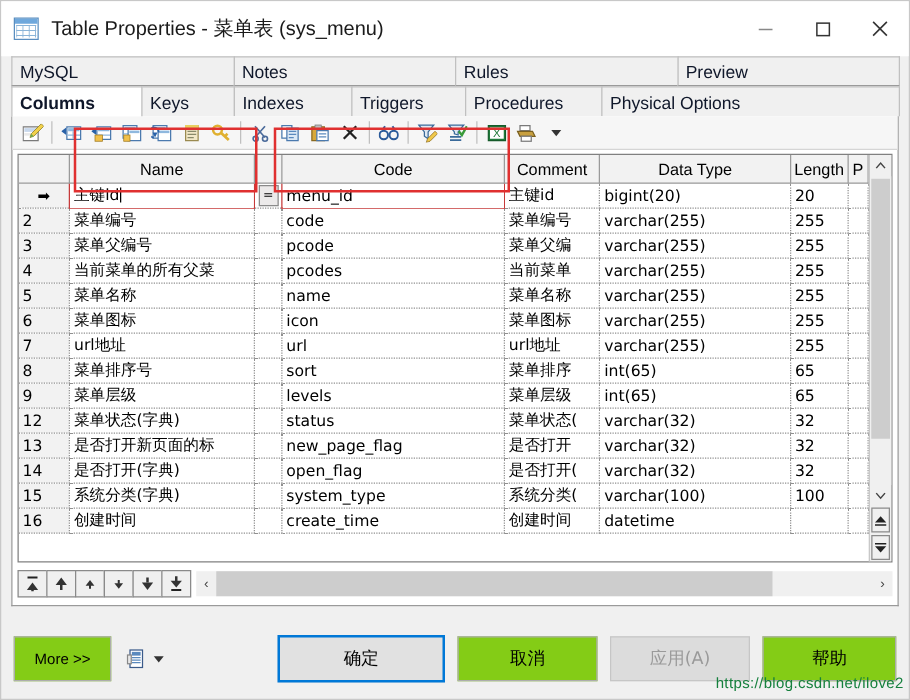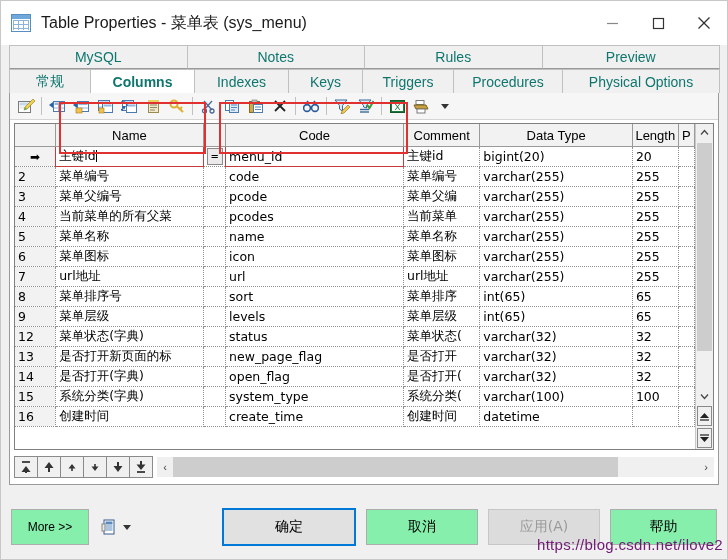--- a/index.html
+++ b/index.html
@@ -23,21 +23,21 @@
   .win-ctrls{margin-left:auto;display:flex;height:44px;}
   .win-btn{width:46px;height:44px;display:flex;align-items:center;justify-content:center;color:#333;}
   .win-btn svg{display:block;}
 
   
   .tabs-outer{padding:0 8px;box-sizing:border-box;}
   .tabrow{display:flex;height:24px;}
   .tabrow.top .tab{flex:1;}
   .tab{
     background:#f0f0f0;border:1px solid #c0c0c0;border-bottom:1px solid #9a9a9a;
-    display:flex;align-items:center;justify-content:center;font-size:14px;color:#0f766e;
+    display:flex;align-items:center;justify-content:flex-start;font-size:14px;color:#0f172a;
     margin-right:-1px;box-sizing:border-box;white-space:nowrap;padding:0 6px;
   }
   .tabrow.bottom .tab{border-bottom:none;}
   .tab.active{background:#ffffff;border-bottom:1px solid #ffffff;position:relative;z-index:3;font-weight:bold;}
   .tab.cn{font-family:"DejaVu Sans","Liberation Sans",sans-serif;}
 
   
   .panel{margin:0 8px;background:#ffffff;border:1px solid #9a9a9a;border-top:none;
          height:392px;box-sizing:border-box;position:relative;}
 
@@ -84,36 +84,36 @@
   .navbtn{width:22px;height:20px;border:1px solid #8a8a8a;background:#f0f0f0;display:flex;
           align-items:center;justify-content:center;margin-right:-1px;}
   .hscroll{flex:1;height:20px;display:flex;align-items:center;background:#f0f0f0;margin-left:5px;border:none;}
   .hs-arrow{width:16px;text-align:center;color:#444;font-size:11px;}
   .hs-track{flex:1;height:20px;position:relative;}
   .hs-thumb{position:absolute;left:0;top:0;bottom:0;width:445px;background:#cdcdcd;}
 
   
   .footer{position:absolute;left:0;right:0;bottom:0;height:64px;display:flex;align-items:center;padding:0 10px;box-sizing:border-box;}
   .btn{
-    border:1px solid #adadad;background:#86efac;height:34px;min-width:80px;
+    border:1px solid #adadad;background:#84cc16;height:34px;min-width:80px;
     display:flex;align-items:center;justify-content:center;font-size:14px;color:#000;
     font-family:"DejaVu Sans","Liberation Sans",sans-serif;
   }
   .btn.more{min-width:76px;font-family:"Liberation Sans",sans-serif;font-size:12px;}
   .btn.primary{border:2px solid #0078d7;background:#e1e1e1;}
   .btn.disabled{color:#9a9a9a;background:#dcdcdc;border-color:#c6c6c6;}
   .footer .spacer{flex:1;}
   .foot-gap{width:10px;}
   .printsmall{width:16px;height:16px;margin-left:12px;position:relative;}
 
   
   .redbox{position:absolute;border:2px solid #e03030;pointer-events:none;z-index:20;box-sizing:border-box;}
 
   
-  .watermark{position:absolute;right:4px;bottom:6px;font-size:15px;color:#701a75;
+  .watermark{position:absolute;right:4px;bottom:6px;font-size:12px;color:#15803d;
              font-family:"Liberation Sans",sans-serif;letter-spacing:.3px;z-index:5;}
 </style>
 </head>
 <body>
 
 <div class="window">
 
   <div class="titlebar">
     <span class="app-icon">
       <span class="grid"></span>
@@ -149,31 +149,28 @@
           <span>Notes</span>
         </div>
       <div class="tab">
           <span>Rules</span>
         </div>
       <div class="tab">
           <span>Preview</span>
         </div>
     </div>
     <div class="tabrow bottom">
-      <div class="tab cn" style="width:82px">
-          <span>常规</span>
-        </div>
       <div class="tab active" style="width:105px">
           <span>Columns</span>
         </div>
+      <div class="tab" style="width:75px">
+          <span>Keys</span>
+        </div>
       <div class="tab" style="width:95px">
           <span>Indexes</span>
-        </div>
-      <div class="tab" style="width:75px">
-          <span>Keys</span>
         </div>
       <div class="tab" style="width:92px">
           <span>Triggers</span>
         </div>
       <div class="tab" style="width:110px">
           <span>Procedures</span>
         </div>
       <div class="tab" style="flex:1">
           <span>Physical Options</span>
         </div>

